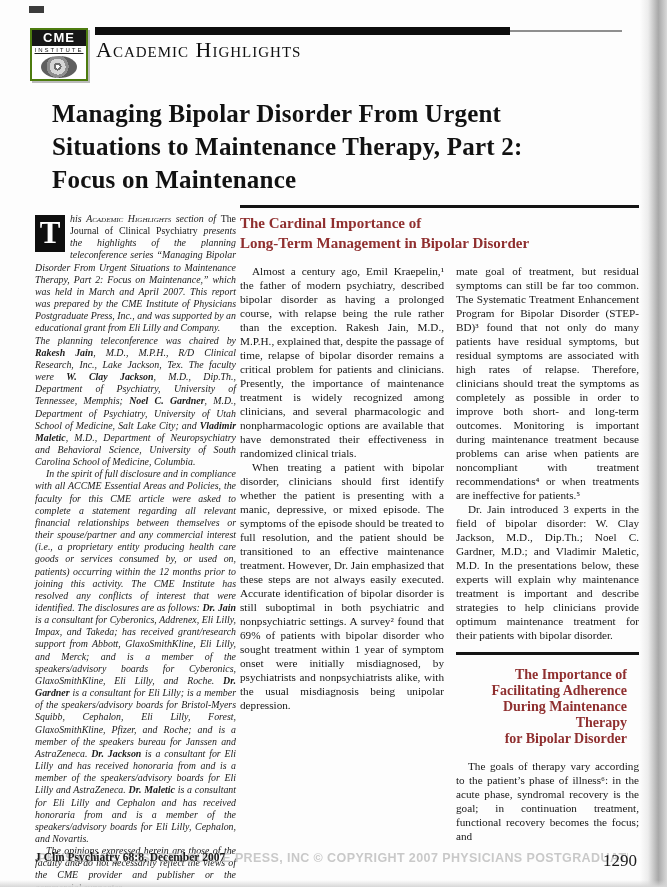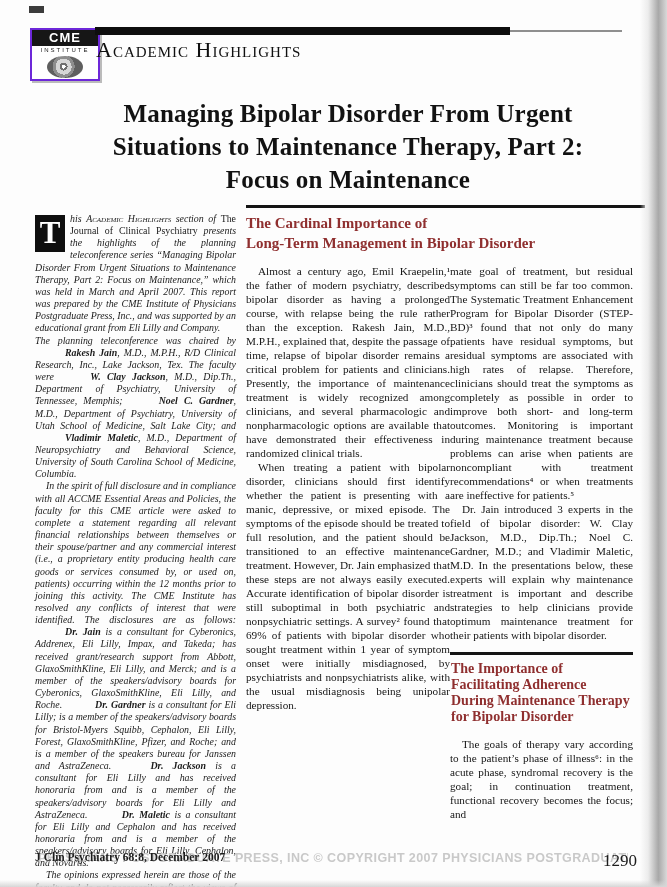--- a/index.html
+++ b/index.html
@@ -7,62 +7,62 @@
     position:relative;width:667px;height:887px;background:#fdfdfd;
     font-family:"Liberation Serif","DejaVu Serif",serif;color:#161616;overflow:hidden;
   }
   .scan-edge-right{position:absolute;top:0;right:0;width:27px;height:100%;
     background:linear-gradient(to right,rgba(255,255,255,0) 0%,#ececec 30%,#a8a8a8 68%,#d9d9d9 100%);}
   .scan-edge-bottom{position:absolute;bottom:0;left:0;width:100%;height:7px;
     background:linear-gradient(to bottom,rgba(255,255,255,0),#d7d7d7);}
   .corner-mark{position:absolute;left:29px;top:6px;width:15px;height:7px;background:#3c3c3c;}
 
   
-  .logo{position:absolute;left:30px;top:28px;width:70px;height:53px;border:2px solid #6d28d9;
-    background:#fff;box-sizing:border-box;box-shadow:2px 2px 0 #bbb;}
+  .logo{position:absolute;left:30px;top:28px;width:58px;height:53px;border:2px solid #4d7c0f;
+    background:#fff;box-sizing:border-box;box-shadow:2px 2px 0 #bbb;text-decoration:underline;}
   .logo-top{background:#161616;color:#fff;font-weight:bold;font-size:13px;line-height:16px;height:16px;
     text-align:center;letter-spacing:1px;font-family:"Liberation Sans",sans-serif;}
   .logo-mid{font-size:6px;letter-spacing:2px;text-align:center;color:#222;line-height:8px;height:8px;
     font-family:"Liberation Sans",sans-serif;}
   .logo-disc{width:36px;height:22px;margin:2px auto 0;border-radius:50%;
     background:radial-gradient(circle at 46% 48%, #ffffff 0 2px, #6f6f6f 2px 4px, #d6d6d6 4px 8px, #8d8d8d 8px 11px, #5f5f5f 11px);}
   .banner-bar{position:absolute;left:95px;top:27px;width:415px;height:8px;background:#0e0e0e;}
   .banner-line{position:absolute;left:510px;top:30px;width:112px;height:2px;background:#8f8f8f;}
   .banner-text{position:absolute;left:96px;top:37px;font-variant:small-caps;font-size:22px;
     letter-spacing:1px;color:#101010;}
 
   .title{position:absolute;left:52px;top:80px;width:592px;font-size:25px;line-height:33px;
-    font-weight:bold;color:#121212;white-space:pre-line;letter-spacing:0.2px;text-align:center;}
+    font-weight:bold;color:#121212;white-space:pre-line;letter-spacing:0.2px;}
 
   
   .sidebar{position:absolute;left:35px;top:213px;width:201px;font-size:9.9px;line-height:12.15px;
     text-align:justify;font-style:italic;color:#1a1a1a;}
   .dropcap{float:left;width:30px;height:37px;background:#0f0f0f;color:#fff;font-style:normal;
     font-weight:bold;font-size:31px;line-height:35px;text-align:center;margin:2px 5px 1px 0;}
   .sidebar p{margin:0;}
   .sidebar p.indent{text-indent:11px;}
   .seg-d{}
-  .seg-b{font-weight:bold;margin-left:30px;}
+  .seg-b{font-weight:bold;}
   .seg-r{font-style:normal;}
   .seg-sc{font-variant:small-caps;}
 
   
-  .sec1{position:absolute;left:246px;top:205px;width:399px;}
+  .sec1{position:absolute;left:240px;top:205px;width:399px;}
   .rule{height:3px;background:#141414;margin:0 0 5px 0;}
   .sec-heading{color:#8f2f2f;font-weight:bold;font-size:15px;line-height:20px;margin:0 0 11px 0;
     white-space:pre-line;}
-  .twocol{display:flex;align-items:flex-start;}
+  .twocol{display:flex;gap:12px;align-items:flex-start;}
   .col{font-size:11.2px;line-height:14px;text-align:justify;color:#151515;}
   .col-mid{width:204px;}
   .col-right{width:183px;}
   .col p{margin:0;}
   .col p.indent{text-indent:12px;}
   .sec2-rule{height:3px;background:#141414;margin:10px 0 6px 0;}
-  .sec2-heading{color:#8f2f2f;font-weight:bold;font-size:14px;line-height:16px;margin:1px;
-    white-space:pre-line;text-align:left;}
+  .sec2-heading{color:#8f2f2f;font-weight:bold;font-size:14px;line-height:16px;margin:12px;
+    white-space:pre-line;text-align:right;}
   .sec2-paras p{margin-top:12px;}
 
   
   .watermark{position:absolute;left:38px;top:851px;width:590px;font-family:"Liberation Sans",sans-serif;
     font-size:12.5px;font-weight:bold;letter-spacing:0.4px;color:#c9c9c9;white-space:nowrap;
     overflow:hidden;z-index:1;}
   .footer-citation{position:absolute;left:35px;top:851px;font-size:11.5px;font-weight:bold;
     color:#1c1c1c;z-index:2;}
   .page-number{position:absolute;right:30px;top:851px;font-size:17px;font-weight:normal;
     color:#1c1c1c;z-index:2;}

